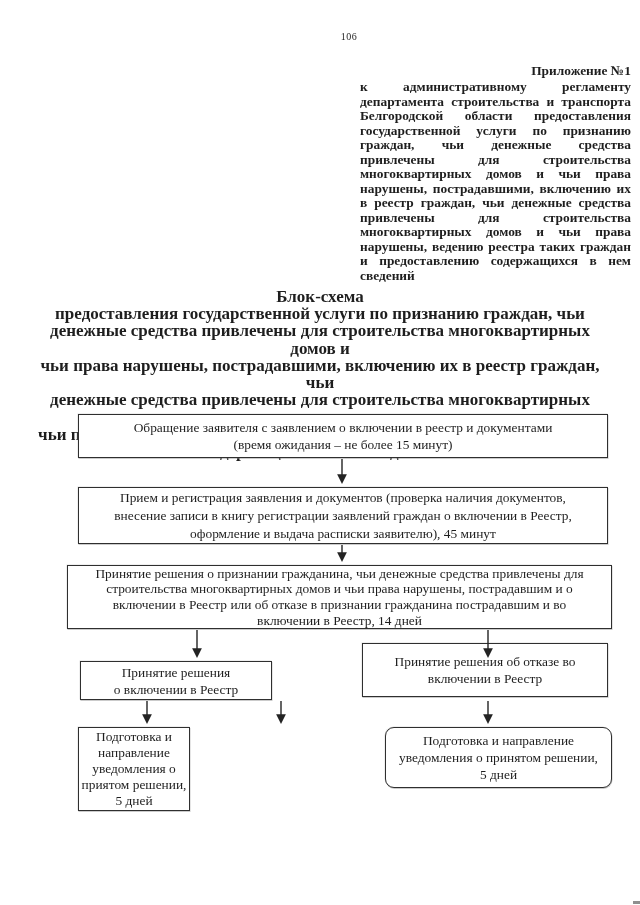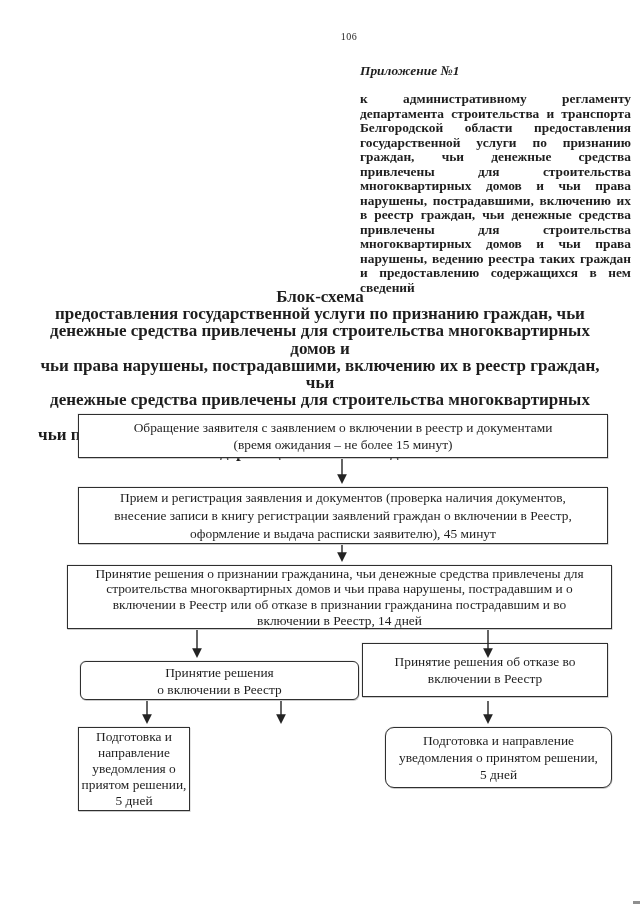--- a/index.html
+++ b/index.html
@@ -18,21 +18,21 @@
   }
   .page-number{
     position:absolute;top:31px;left:327px;width:44px;
     text-align:center;font-size:10px;letter-spacing:.5px;
   }
   .appendix{
     position:absolute;top:63px;left:360px;width:271px;
     font-weight:bold;font-size:13.4px;line-height:14.5px;
   }
   .appendix-heading{
-    text-align:left;line-height:16px;margin-bottom:13px;font-style:italic;
+    text-align:right;line-height:16px;margin-bottom:1px;
   }
   .appendix-body{
     text-align:justify;
   }
   .doc-title{
     position:absolute;top:288px;left:32px;width:576px;
     font-weight:bold;font-size:17px;line-height:17.2px;
     text-align:center;
   }
   .prelines{white-space:pre-line;}
@@ -43,21 +43,21 @@
     background:#fff;
     display:flex;flex-direction:column;align-items:center;justify-content:center;
     text-align:center;
     font-size:13.4px;line-height:17.5px;
     box-sizing:border-box;
     padding:12px 2px;
   }
   #box1{left:78px;top:414px;width:530px;height:44px;}
   #box2{left:78px;top:487px;width:530px;height:57px;line-height:18px;}
   #box3{left:67px;top:565px;width:545px;height:64px;line-height:15.6px;}
-  #box4{left:80px;top:661px;width:279px;height:39px;line-height:17px;border-radius:6px;}
+  #box4{left:80px;top:661px;width:192px;height:39px;line-height:17px;}
   #box5{left:362px;top:643px;width:246px;height:54px;line-height:17px;}
   #box6{left:78px;top:727px;width:112px;height:84px;line-height:16.2px;}
   #box7{left:238px;top:727px;width:128px;height:82px;line-height:17px;}
   #box8{left:385px;top:727px;width:227px;height:61px;line-height:17px;border-radius:9px;}
   .connectors{
     position:absolute;left:0;top:0;width:640px;height:905px;
     pointer-events:none;
   }
   .connectors line{stroke:#232323;stroke-width:1.4;}
   .scan-artifact{

